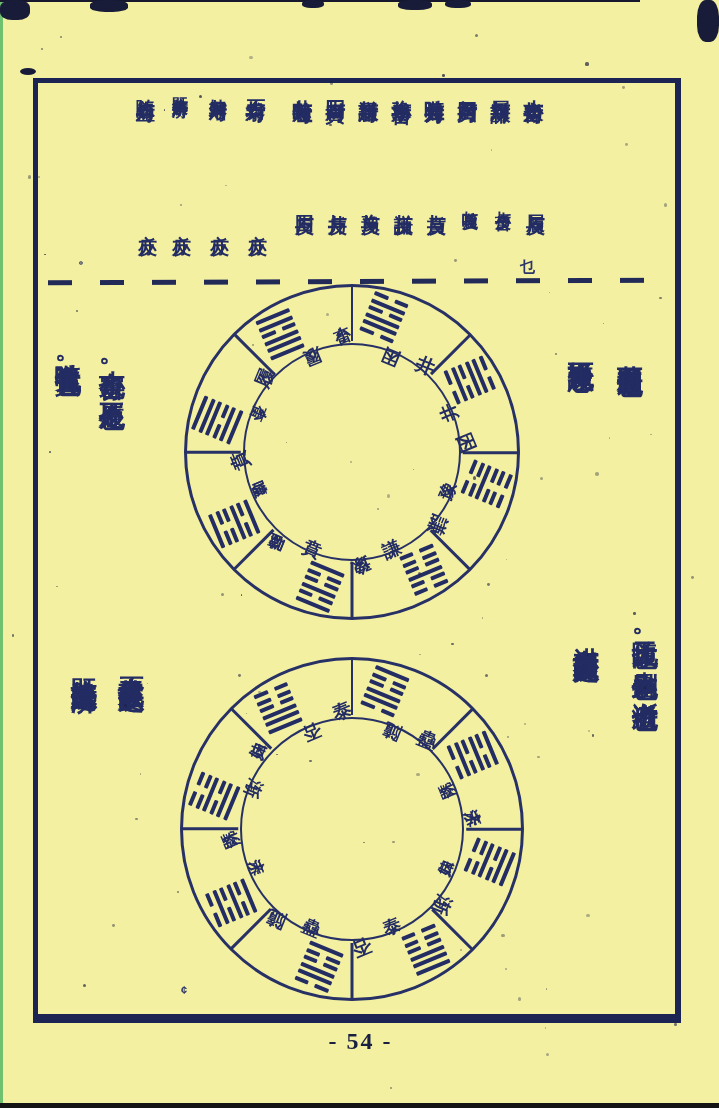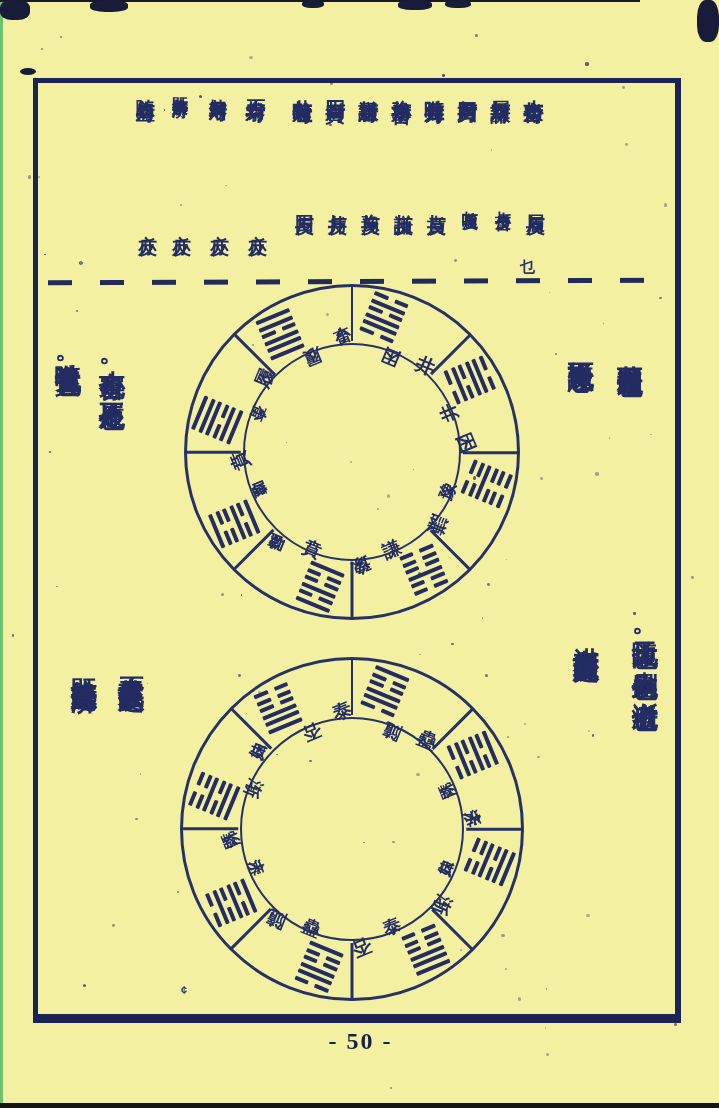--- a/index.html
+++ b/index.html
@@ -519,21 +519,21 @@
         </div>
       </div>
       <div class="seg-label" style="left: 239.344px; top: 742.556px; font-size: 16px; color: rgb(35, 44, 99); transform: translate(-50%, -50%) rotate(292.5deg);">归妹</div>
       <div class="inner-label" style="left: 276.464px; top: 797.712px; font-size: 18px; color: rgb(35, 44, 99); transform: translate(-50%, -50%) rotate(472.5deg);">渐</div>
       <div class="vcol side-text" style="left: 645px; top: 620px; font-size: 26px; line-height: 25px; color: rgb(35, 44, 99);">隨无故也。蠱则饬也。渐者进也。</div>
       <div class="vcol side-text" style="left: 586px; top: 627px; font-size: 26px; line-height: 25px; color: rgb(35, 44, 99);">进必有所归故受之以归妹</div>
       <div class="vcol side-text" style="left: 131px; top: 656px; font-size: 26px; line-height: 25px; color: rgb(35, 44, 99);">否泰反其类也故受之以</div>
       <div class="vcol side-text" style="left: 84px; top: 658px; font-size: 26px; line-height: 25px; color: rgb(35, 44, 99);">既济故受之以未济终焉</div>
     </div>
 
-  <div class="pagenum">- 50 -</div>
+  <div class="pagenum">- 54 -</div>
 
   <div class="artifact" style="left:520px;top:258px;font-size:15px">乜</div>
   <div class="artifact" style="left:78px;top:250px;font-size:14px">。</div>
   <div class="artifact" style="left:181px;top:984px;font-size:11px">¢</div>
 
   <div id="specks">
       <div class="speck" style="left: 417.615px; top: 572.003px; width: 3.37884px; height: 3.37884px; opacity: 0.819229;"></div>
       <div class="speck" style="left: 537.157px; top: 756.035px; width: 2.3549px; height: 2.3549px; opacity: 0.491094;"></div>
       <div class="speck" style="left: 44.3432px; top: 253.552px; width: 1.74715px; height: 1.74715px; opacity: 0.99822;"></div>
       <div class="speck" style="left: 507.282px; top: 736.449px; width: 1.94091px; height: 1.94091px; opacity: 0.553798;"></div>

